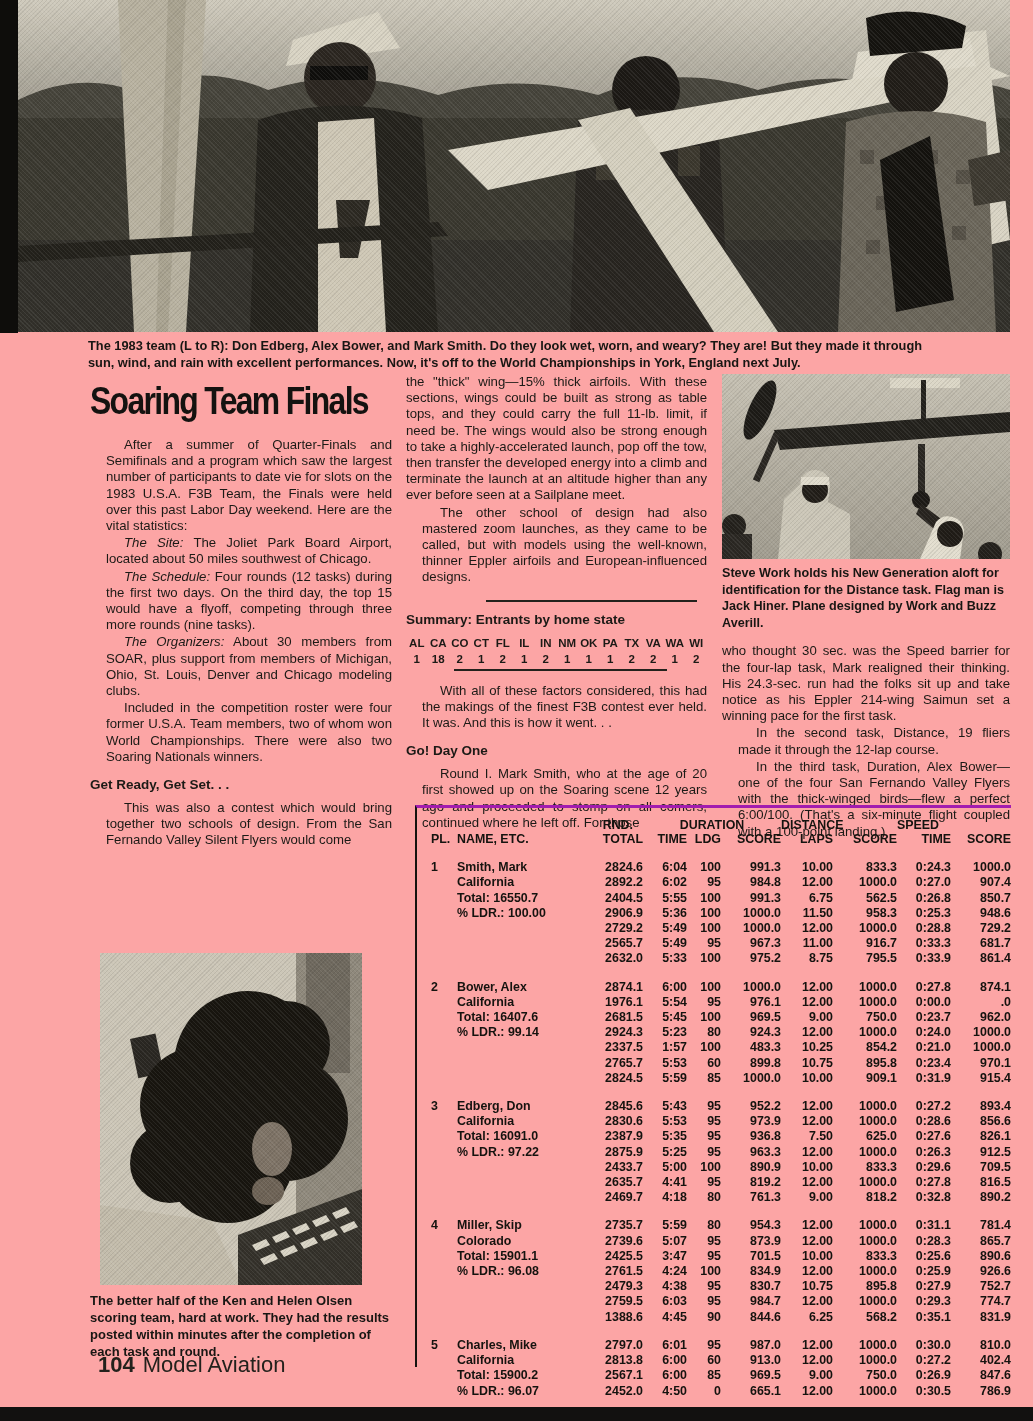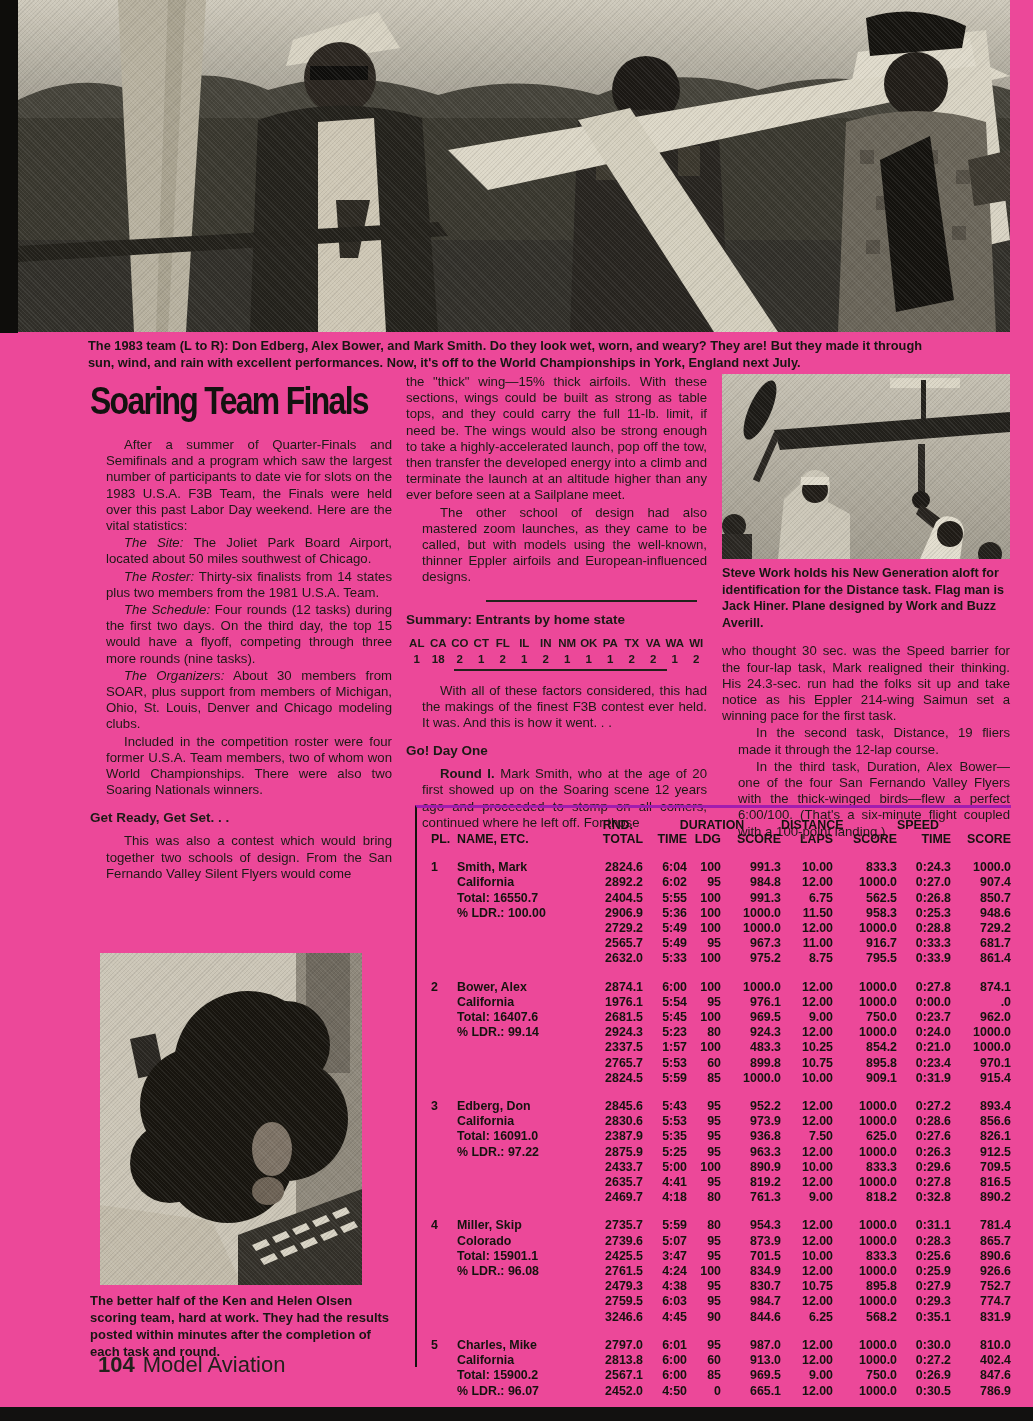--- a/index.html
+++ b/index.html
@@ -1,16 +1,16 @@
 <!DOCTYPE html>
 <html><head>
 <meta charset="utf-8">
 <style>
   html,body{margin:0;padding:0;background:#555;}
-  .page{position:relative;width:1033px;height:1421px;margin:0 auto;background:#ec4899;
+  .page{position:relative;width:1033px;height:1421px;margin:0 auto;background:#fca5a5;
         font-family:"Liberation Sans",sans-serif;color:#1c1a16;overflow:hidden;}
   
   .photo{position:absolute;overflow:hidden;background:#8f8c82;}
   .photo::after{content:"";position:absolute;inset:0;pointer-events:none;
     background-image:repeating-linear-gradient(45deg,rgba(255,255,255,.07) 0 1px,transparent 1px 3px),
                      repeating-linear-gradient(-45deg,rgba(0,0,0,.08) 0 1px,transparent 1px 3px);}
   .edge-strip{position:absolute;left:0;top:0;width:18px;height:333px;background:#0e0d0b;}
   .top-photo{left:18px;top:0;width:992px;height:332px;}
   .right-photo{position:relative;width:288px;height:185px;}
   .left-photo{left:100px;top:953px;width:262px;height:332px;}
@@ -21,21 +21,21 @@
   .col{position:absolute;}
   .col-left{left:90px;top:380px;width:302px;}
   .col-mid{left:406px;top:374px;width:301px;}
   .col-right{left:722px;top:374px;width:288px;}
   h1.title{margin:0 0 14px 0;font-size:38px;font-weight:bold;letter-spacing:-2px;
      transform:scaleX(.84);transform-origin:left top;white-space:nowrap;color:#141210;}
   .byline{text-align:right;font-weight:bold;font-size:13px;line-height:1.45;margin-bottom:16px;}
   .bp{margin:0 0 1px 0;font-size:13.2px;line-height:16.2px;text-align:justify;}
   .bp.ind{text-indent:18px;margin-left:16px;}
   .bp i{font-style:italic;}
-  .bp b{font-weight:bold;}
+  .bp b{font-weight:normal;}
   h3.subhead{margin:12px 0 8px 0;font-size:13.5px;font-weight:bold;}
   .divider{height:2px;background:#23211c;margin:14px 10px 10px 80px;}
   .entrants{margin:4px 0 2px 0;}
   .entrants-row{display:flex;}
   .entrants-row span{flex:1;text-align:center;font-weight:bold;font-size:11.5px;line-height:16px;}
   .entrants-underline{height:2px;background:#23211c;margin:2px 40px 12px 48px;}
   .left-caption{position:absolute;left:90px;top:1292px;width:306px;font-size:13px;}
   .right-caption{margin:6px 0 12px 0;font-size:12.6px;}
   
   .table-box{position:absolute;left:415px;top:805px;width:596px;height:562px;
@@ -114,21 +114,20 @@
     </svg>
   </div>
 
   <div class="cap caption-top">The 1983 team (L to R): Don Edberg, Alex Bower, and Mark Smith. Do they look wet, worn, and weary? They are! But they made it through sun, wind, and rain with excellent performances. Now, it's off to the World Championships in York, England next July.</div>
 
   <div class="col col-left">
     <h1 class="title">Soaring Team Finals</h1>
     <div id="left-paras">
         <p class="bp ind">After a summer of Quarter-Finals and Semifinals and a program which saw the largest number of participants to date vie for slots on the 1983 U.S.A. F3B Team, the Finals were held over this past Labor Day weekend. Here are the vital statistics:</p>
         <p class="bp ind"><i>The Site:</i> The Joliet Park Board Airport, located about 50 miles southwest of Chicago.</p>
-        <p class="bp ind"><i>The Roster:</i> Thirty-six finalists from 14 states plus two members from the 1981 U.S.A. Team.</p>
         <p class="bp ind"><i>The Schedule:</i> Four rounds (12 tasks) during the first two days. On the third day, the top 15 would have a flyoff, competing through three more rounds (nine tasks).</p>
         <p class="bp ind"><i>The Organizers:</i> About 30 members from SOAR, plus support from members of Michigan, Ohio, St. Louis, Denver and Chicago modeling clubs.</p>
         <p class="bp ind">Included in the competition roster were four former U.S.A. Team members, two of whom won World Championships. There were also two Soaring Nationals winners.</p>
       </div>
     <h3 class="subhead">Get Ready, Get Set. . .</h3>
     <div id="left-paras2">
         <p class="bp ind">This was also a contest which would bring together two schools of design. From the San Fernando Valley Silent Flyers would come</p>
       </div>
   </div>
 
@@ -513,21 +512,21 @@
           <span class="c num">2759.5</span>
           <span class="c num">6:03</span>
           <span class="c num">95</span>
           <span class="c num">984.7</span>
           <span class="c num">12.00</span>
           <span class="c num">1000.0</span>
           <span class="c num">0:29.3</span>
           <span class="c num">774.7</span>
           <span class="c "></span>
           <span class="c "></span>
-          <span class="c num">3246.6</span>
+          <span class="c num">1388.6</span>
           <span class="c num">4:45</span>
           <span class="c num">90</span>
           <span class="c num">844.6</span>
           <span class="c num">6.25</span>
           <span class="c num">568.2</span>
           <span class="c num">0:35.1</span>
           <span class="c num">831.9</span>
         </div>
         <div class="pilot-block grid">
           <span class="c ">5</span>

